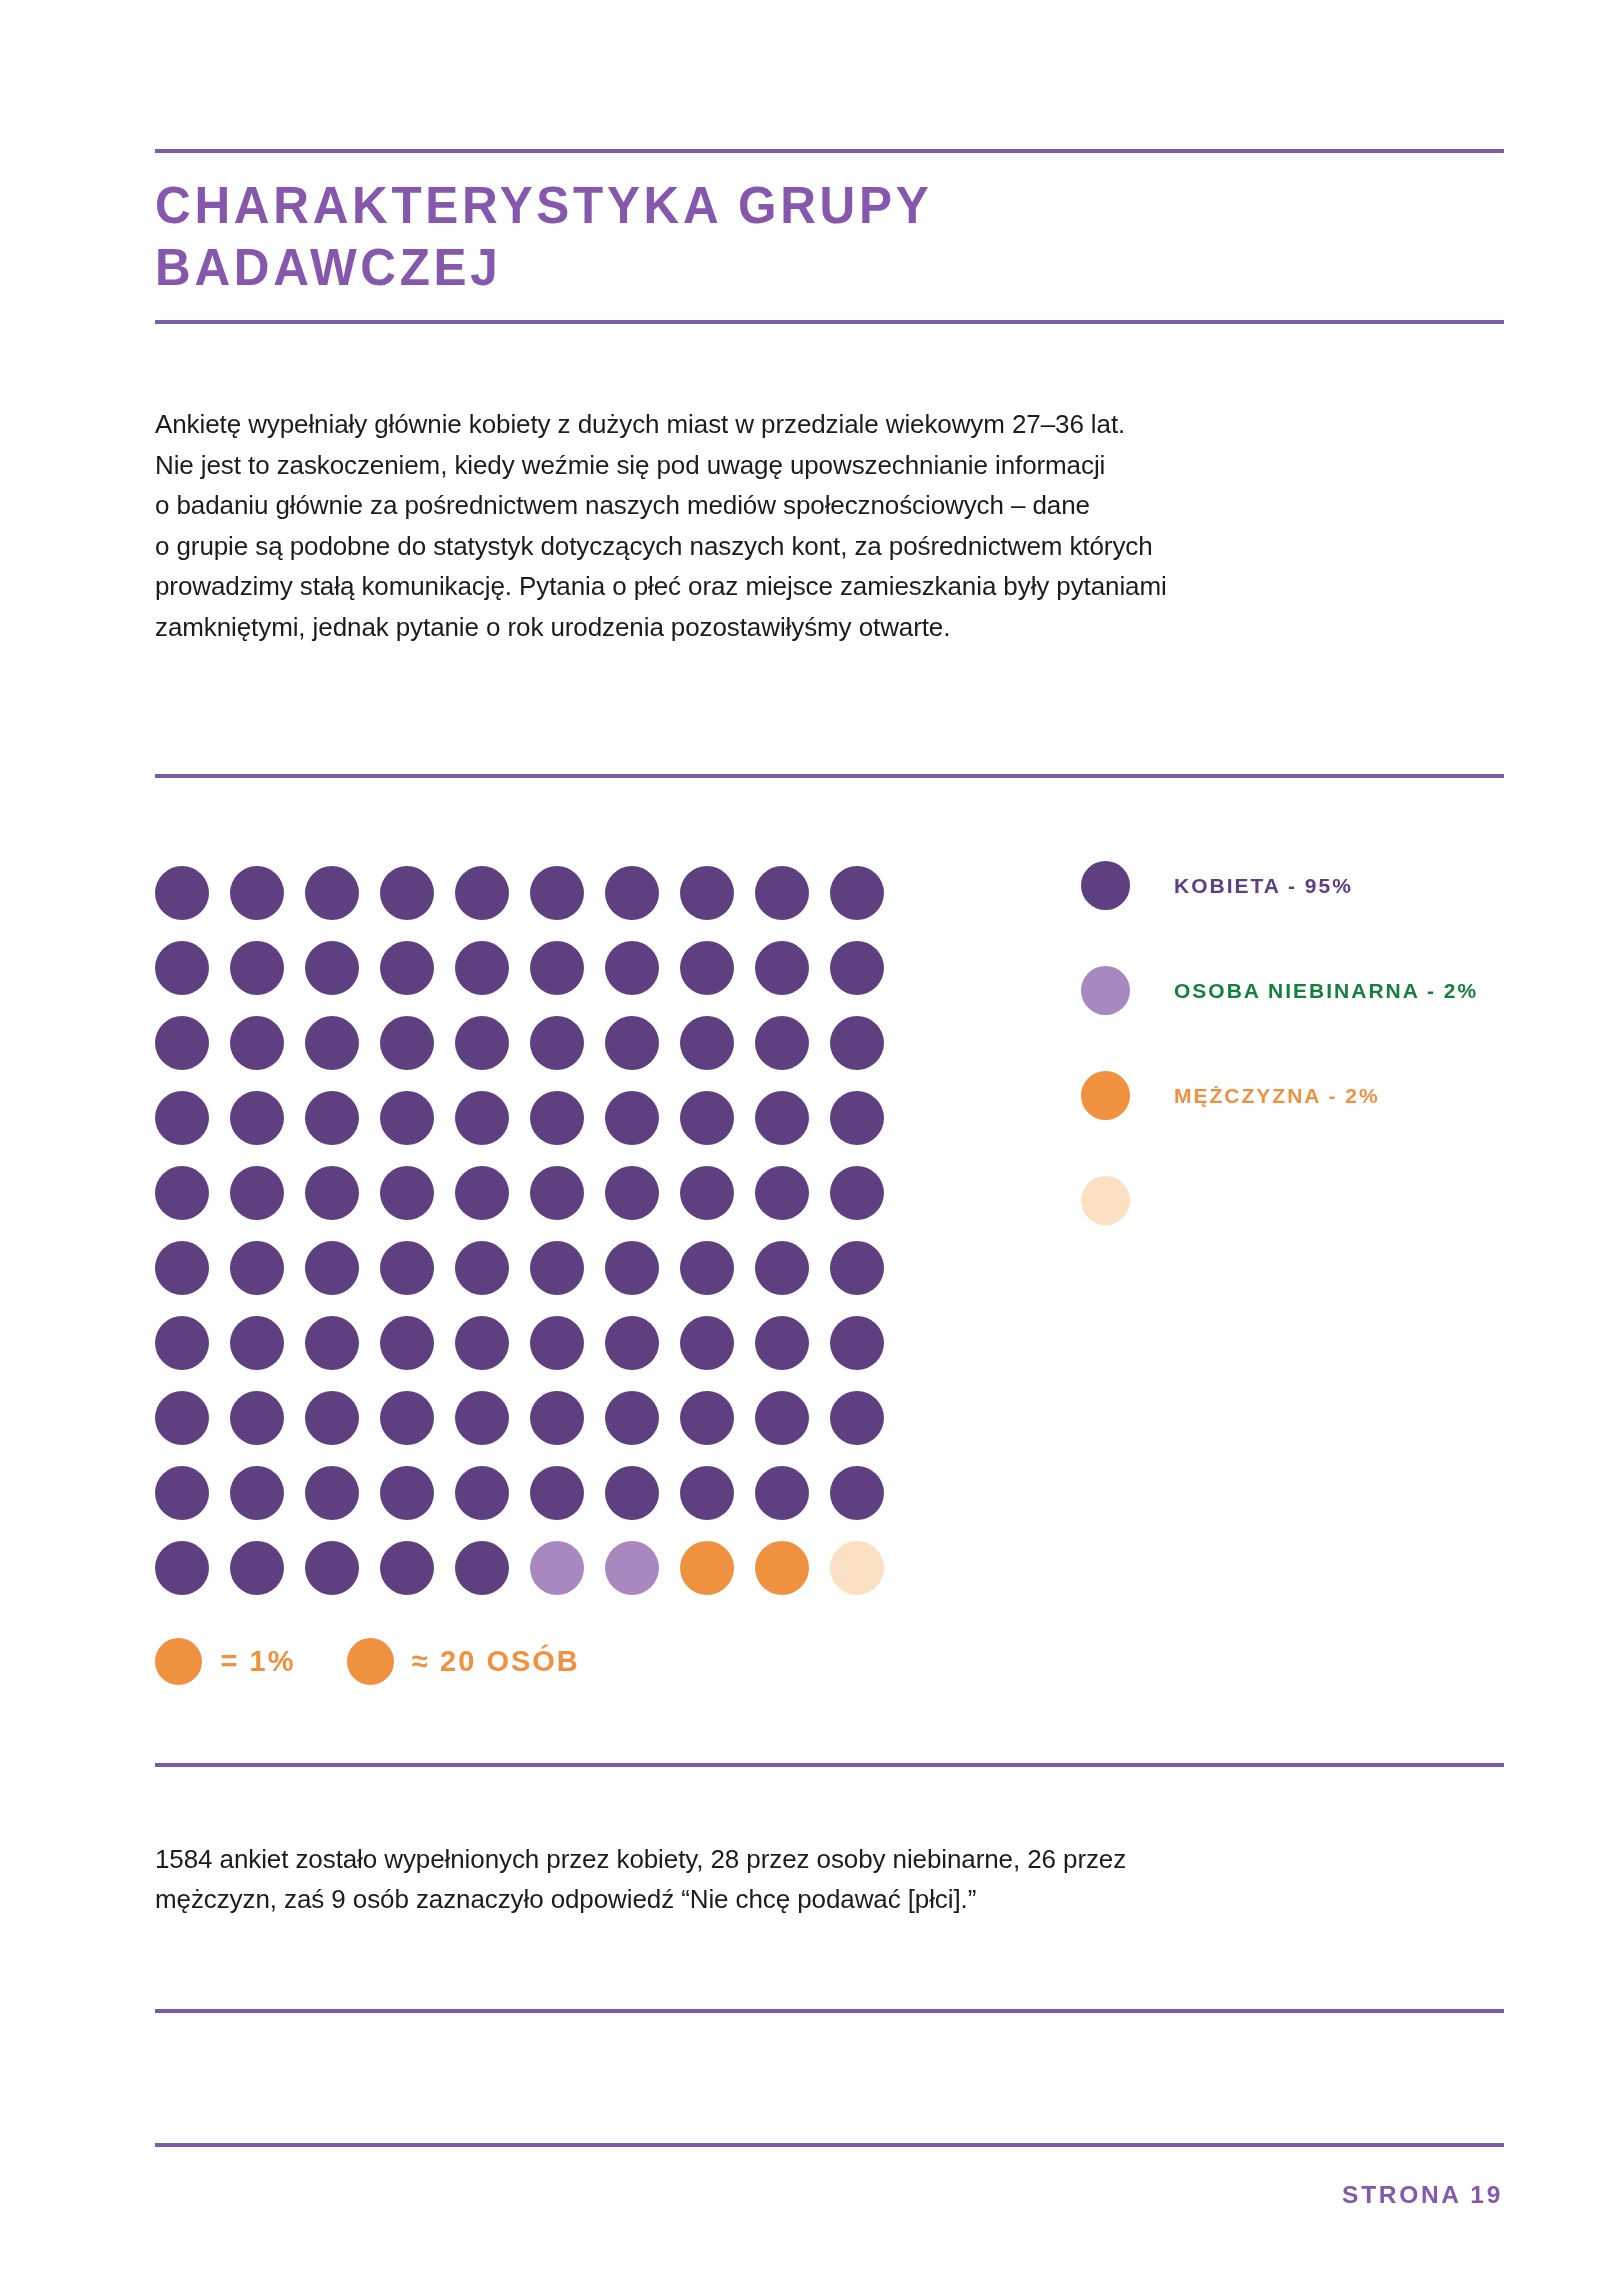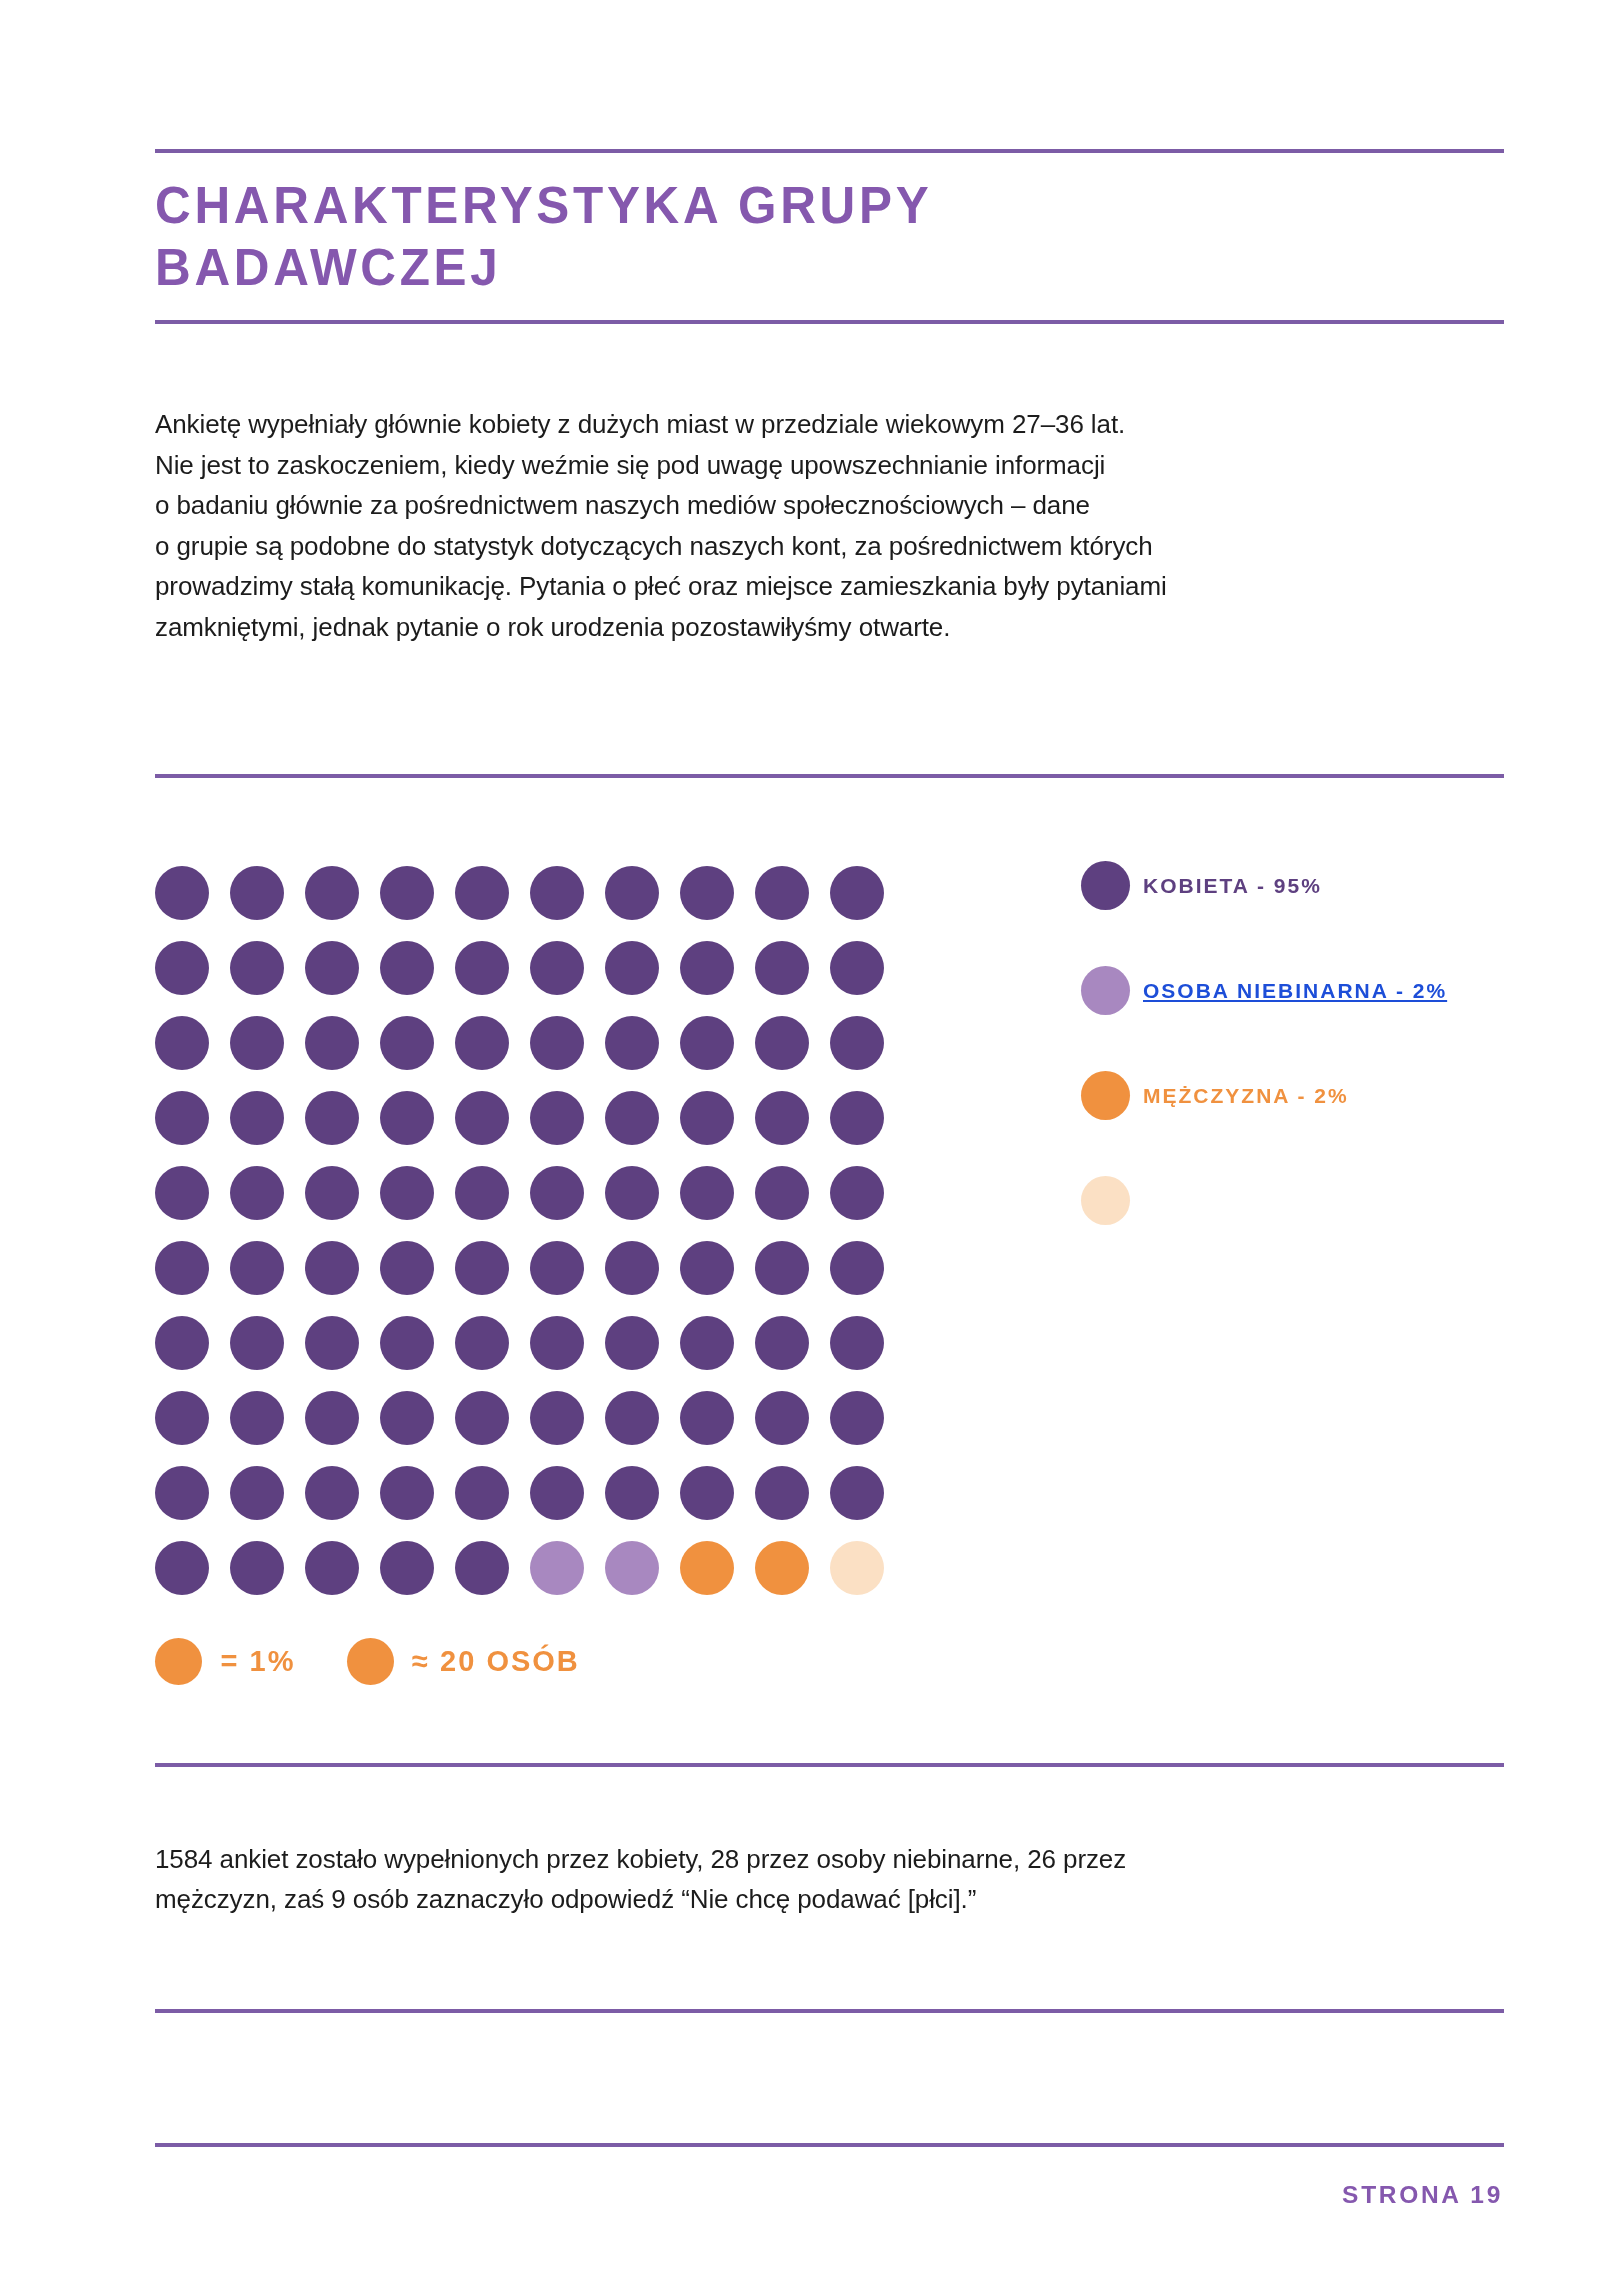--- a/index.html
+++ b/index.html
@@ -111,21 +111,21 @@
     height: 61px;
     margin-bottom: 44px;
   }
   .legend-swatch {
     width: 49px;
     height: 49px;
     border-radius: 50%;
     flex: 0 0 49px;
   }
   .legend-label {
-    margin-left: 13px;
+    margin-left: 44px;
     font-size: 21px;
     font-weight: bold;
     letter-spacing: 2px;
     text-transform: uppercase;
     white-space: nowrap;
   }
   .legend-label.boxed {
     background: #7C5CA6;
     color: #FBE0C4;
     padding: 11px 17px 11px 18.6px;
@@ -325,21 +325,21 @@
         <span class="dot" style="background: rgb(240, 145, 63);"></span>
         <span class="dot" style="background: rgb(251, 224, 196);"></span>
       </div>
     <div class="legend" id="legend">
         <div class="legend-row">
           <span class="legend-swatch" style="background: rgb(94, 64, 128);"></span>
           <span class="legend-label" style="color: rgb(94, 64, 128);">KOBIETA - 95%</span>
         </div>
         <div class="legend-row">
           <span class="legend-swatch" style="background: rgb(168, 136, 192);"></span>
-          <span class="legend-label" style="color: #1d4ed8; text-decoration: underline;">OSOBA NIEBINARNA - 2%</span>
+          <span class="legend-label" style="color: #15803d;">OSOBA NIEBINARNA - 2%</span>
         </div>
         <div class="legend-row">
           <span class="legend-swatch" style="background: rgb(240, 145, 63);"></span>
           <span class="legend-label" style="color: rgb(240, 145, 63);">MĘŻCZYZNA - 2%</span>
         </div>
         <div class="legend-row">
           <span class="legend-swatch" style="background: rgb(251, 224, 196);"></span>
         </div>
       </div>
   </div>

